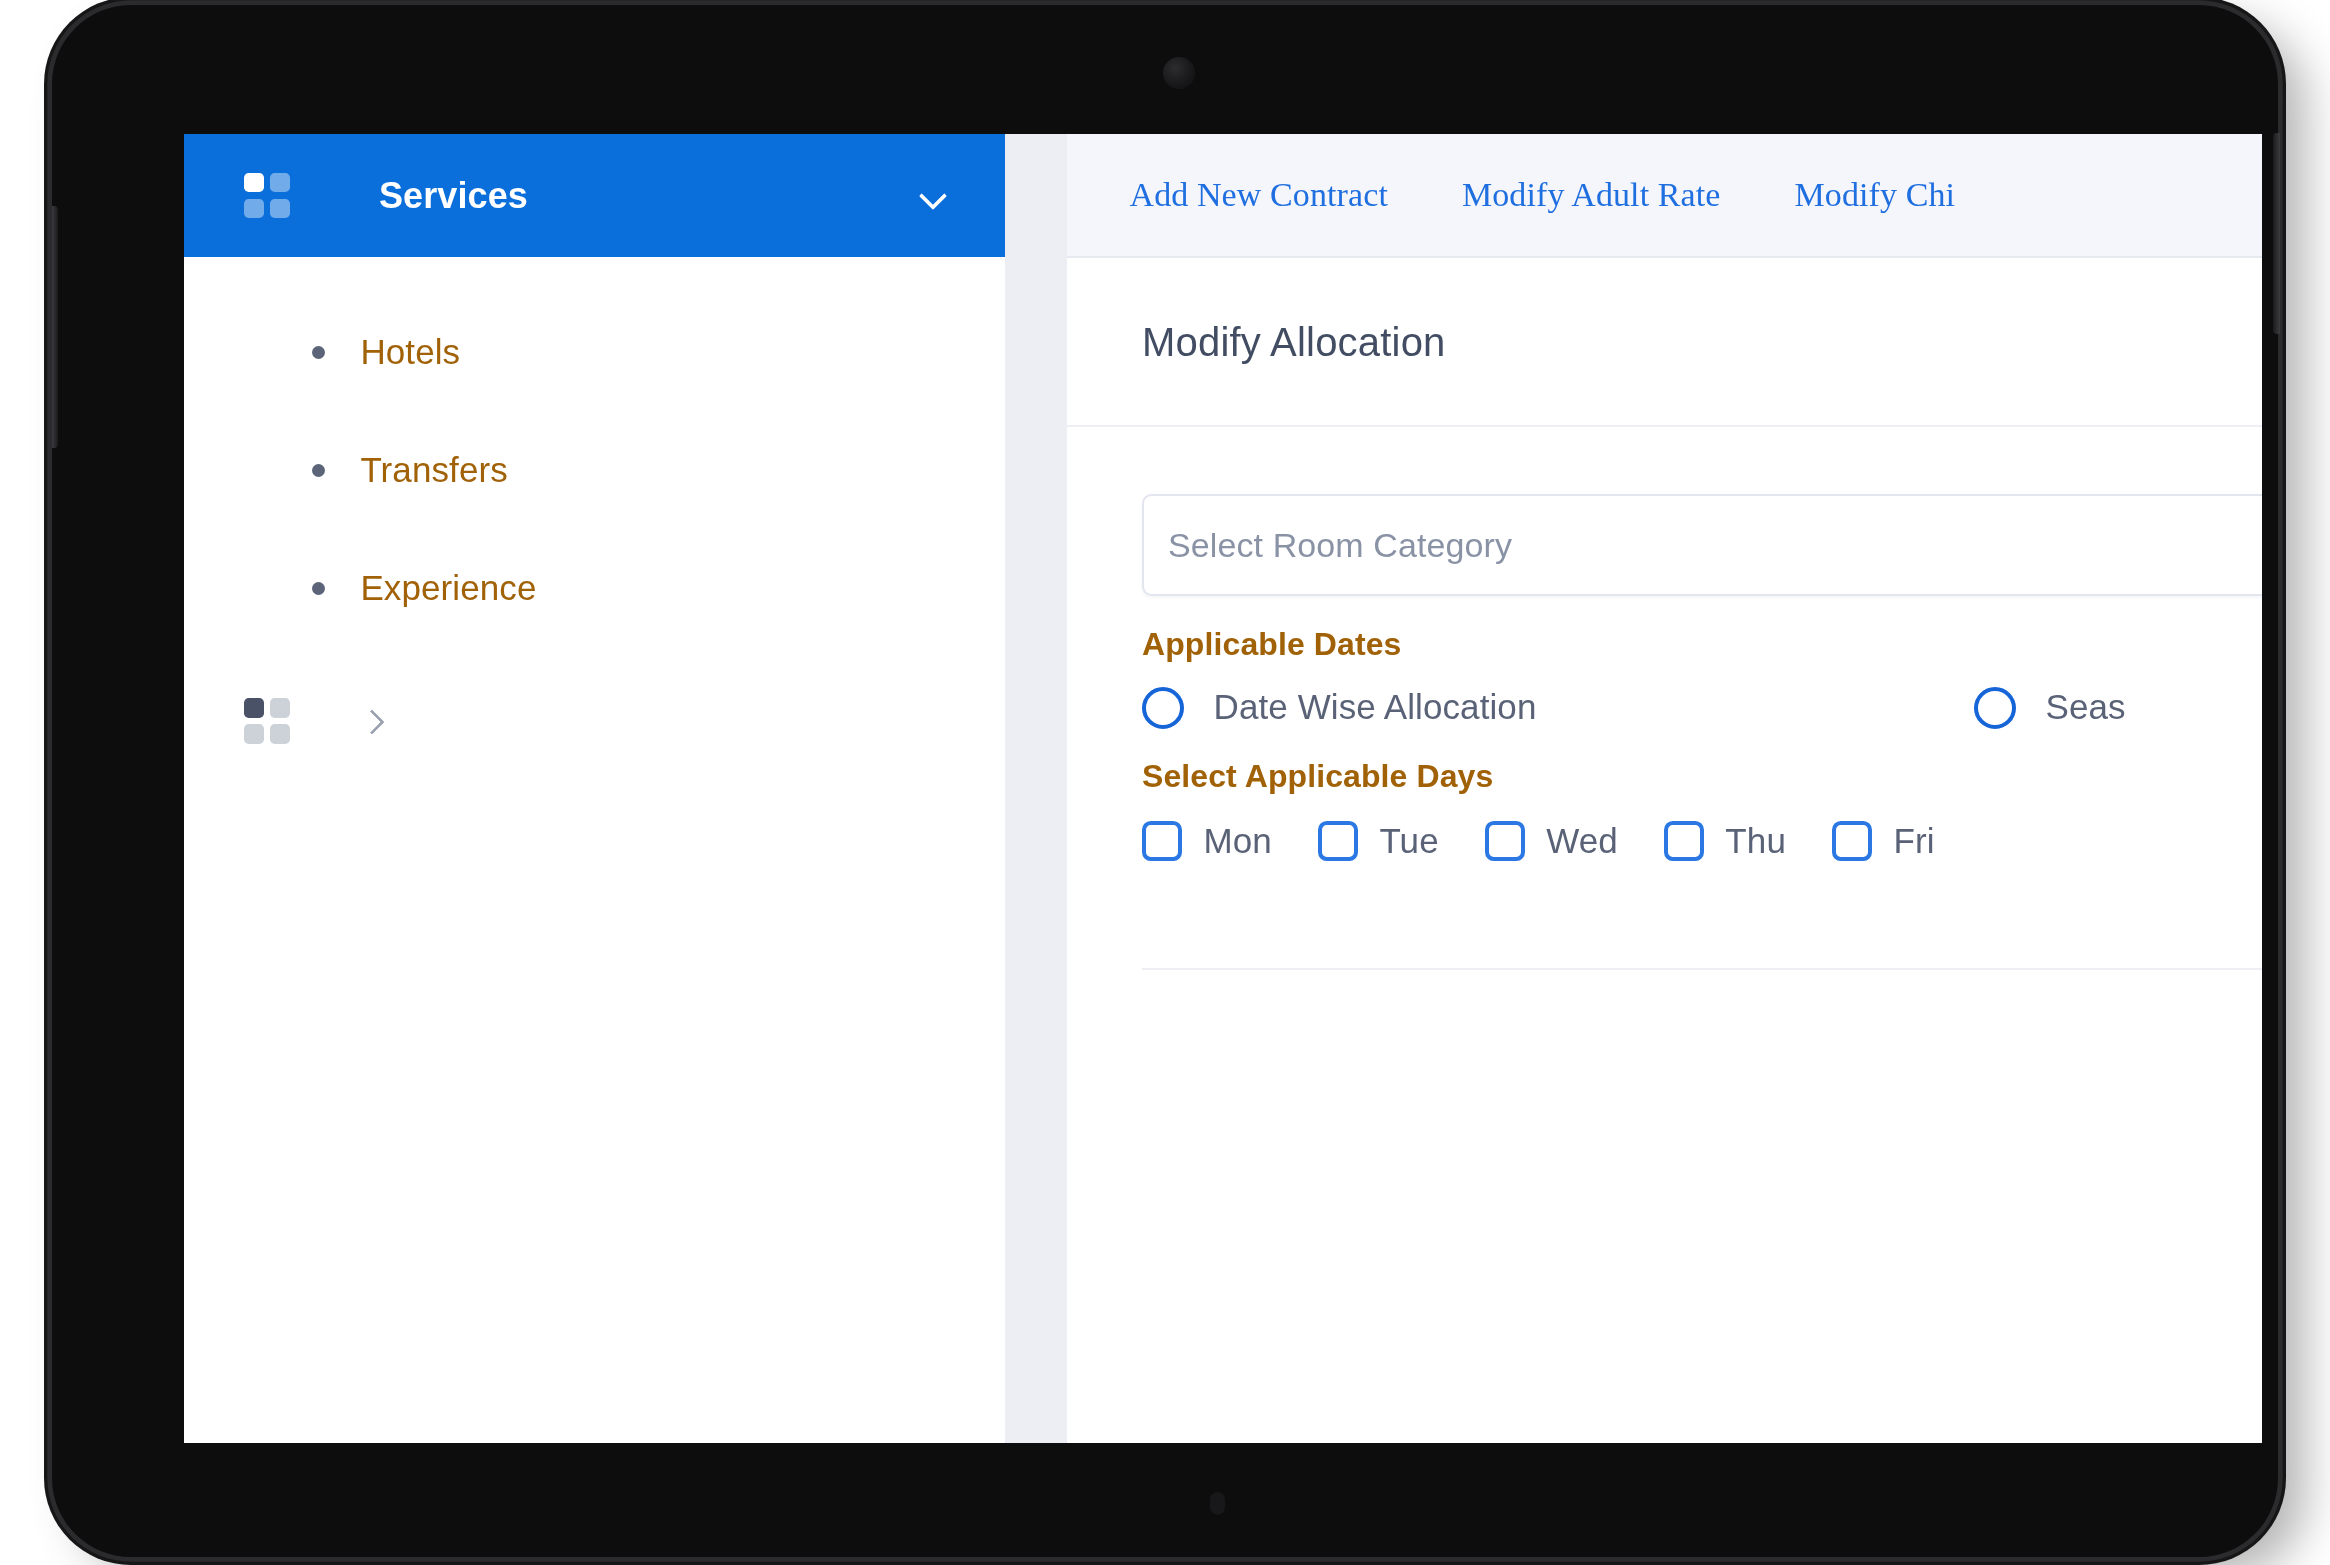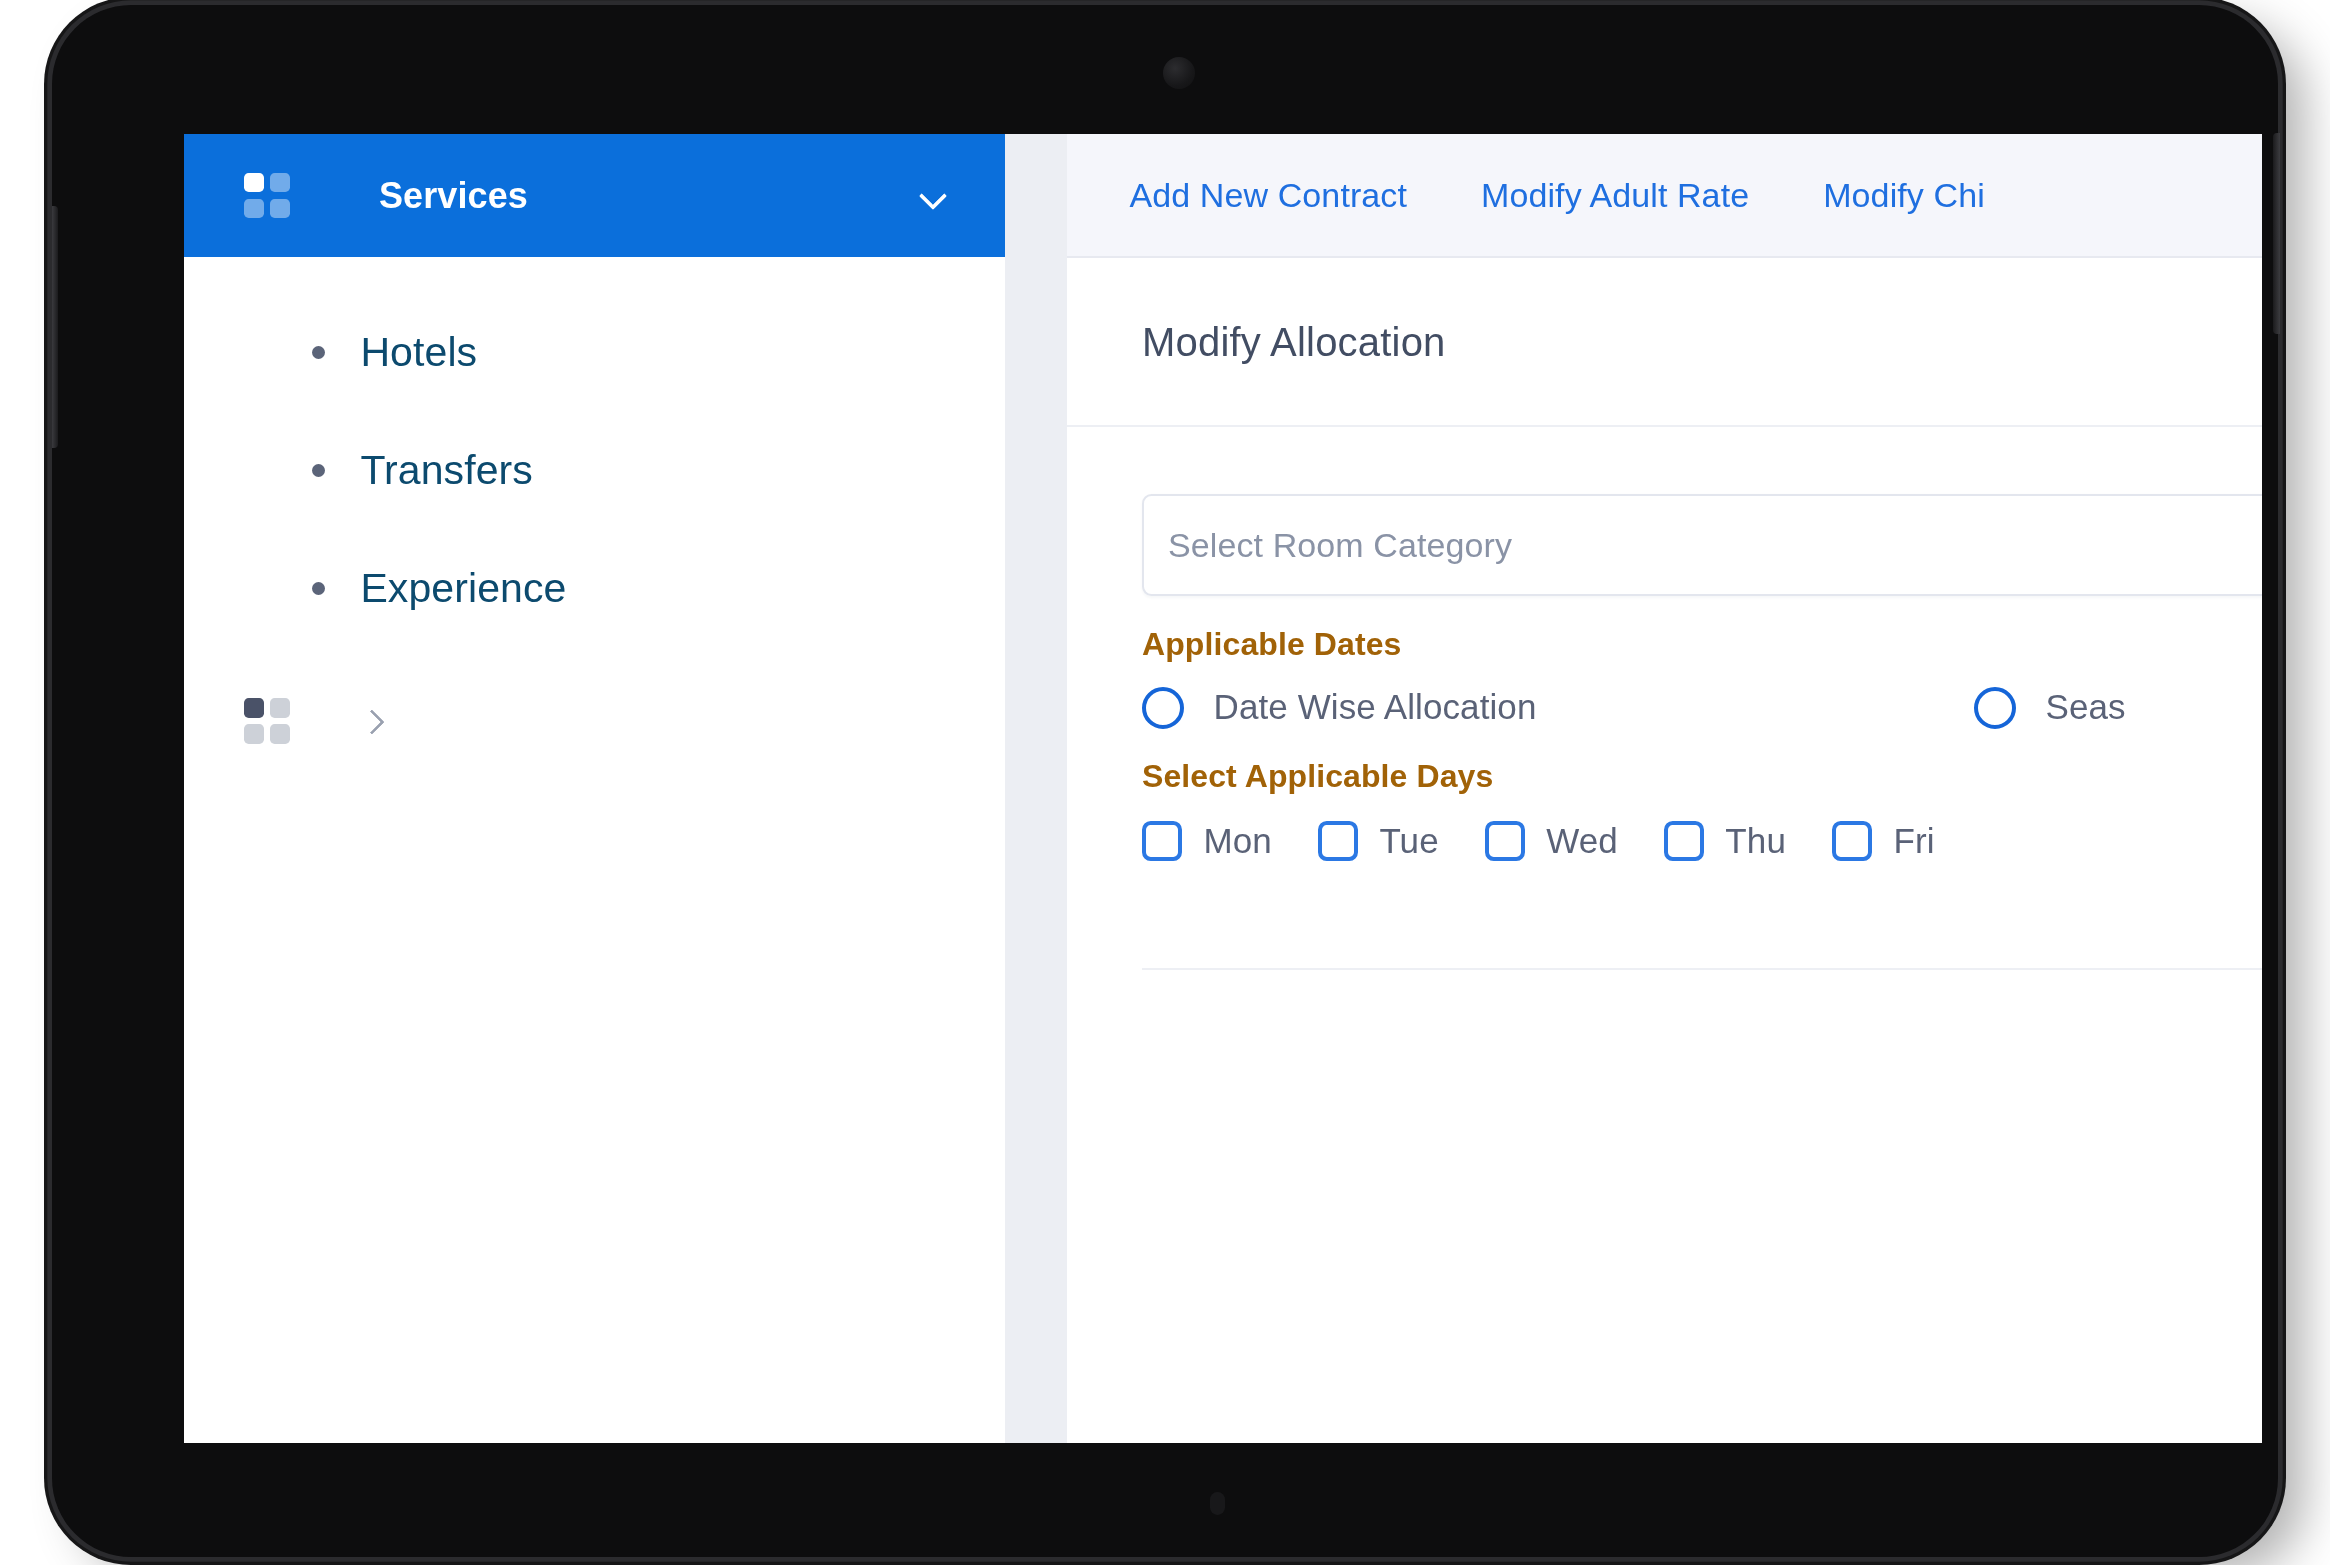--- a/index.html
+++ b/index.html
@@ -172,22 +172,22 @@
     padding-left: 128px;
   }
   .sub-item .bullet {
     width: 13.4px; height: 13.4px;
     border-radius: 50%;
     background: #5b6479;
     margin-right: 35px;
     flex: 0 0 13.4px;
   }
   .sub-item .label {
-    font-size: 41px;
-    color: #0c4a6e;
+    font-size: 35px;
+    color: #a16207;
     letter-spacing: 0.1px;
   }
 
   .nav-item {
     display: flex;
     align-items: center;
     height: 118px;
     padding: 0 59px 0 60px;
     margin-top: 14.8px;
   }
@@ -222,20 +222,21 @@
     align-items: center;
     padding-left: 25.5px;
     white-space: nowrap;
     overflow: hidden;
   }
   .tab {
     font-size: 34px;
     color: #1f6fe0;
     padding: 0 37px;
     letter-spacing: 0.1px;
+    font-family: Liberation Serif, serif;
   }
 
   .panel { padding: 0; }
 
   .panel-title {
     font-size: 40px;
     color: #424d63;
     padding: 62px 0 0 75px;
     letter-spacing: 0.2px;
   }

